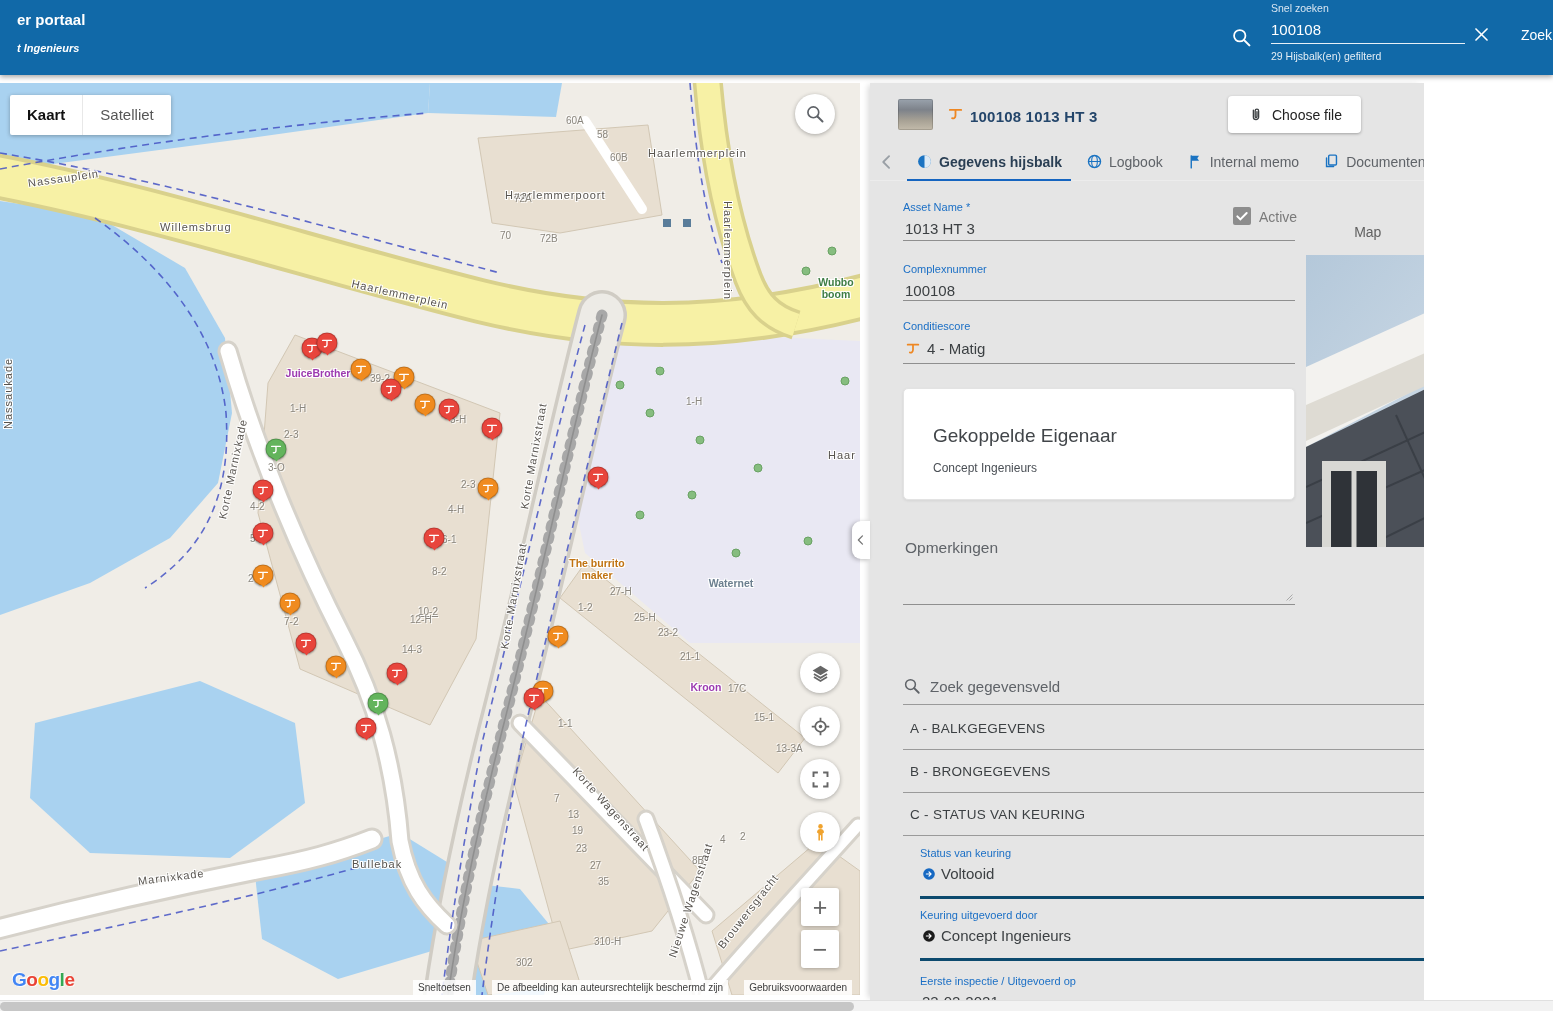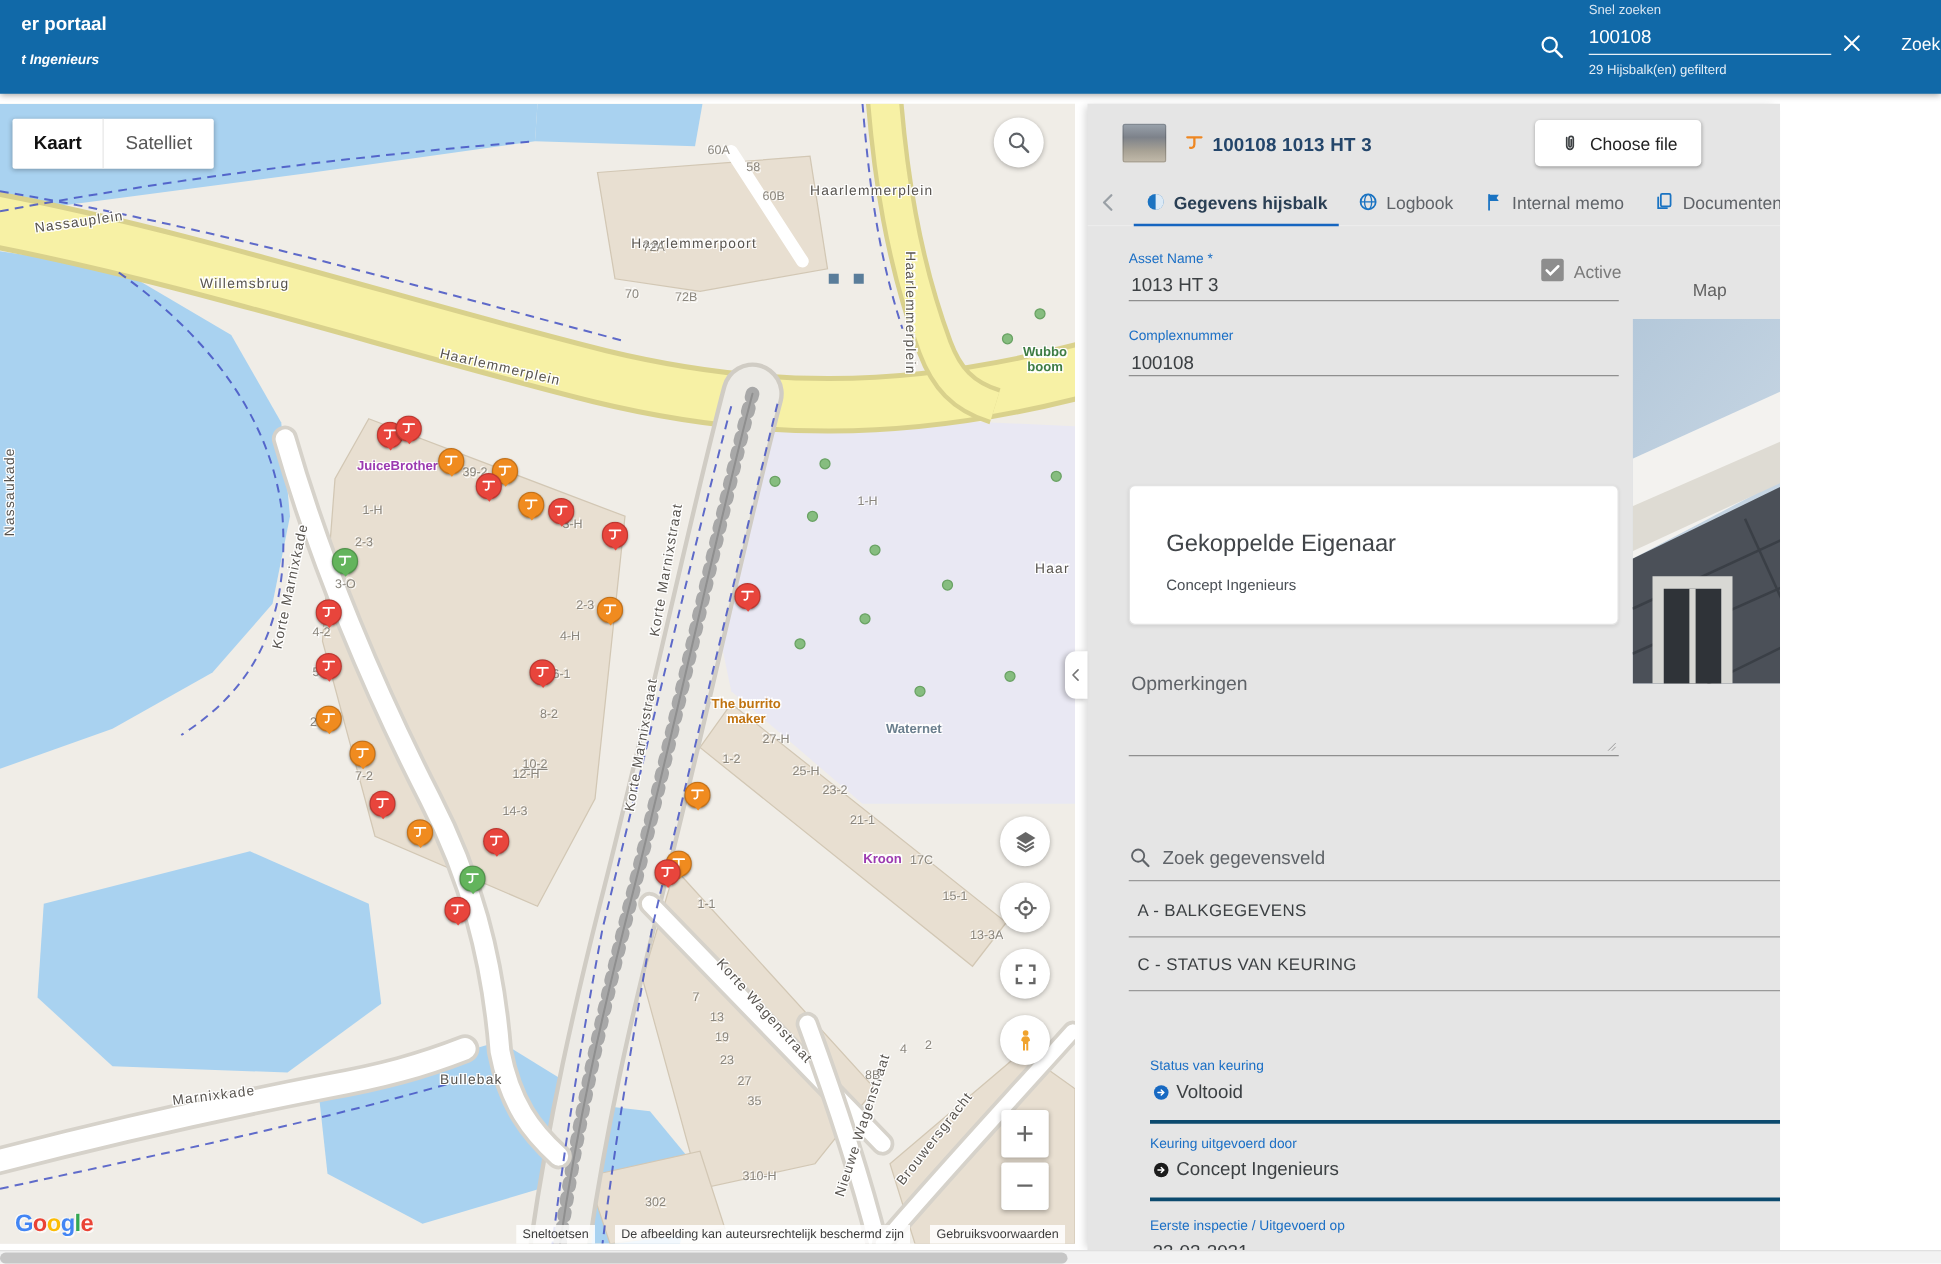--- a/index.html
+++ b/index.html
@@ -513,20 +513,31 @@
       <line x1="48" y1="216" x2="48" y2="292" stroke="#d8d8d4" stroke-width="5"></line>
       <path d="M228,118 C240,160 236,212 212,256" stroke="#e9e9e6" stroke-width="10" fill="none"></path>
     </svg>
   </div>
 
   <div class="field" id="f-complex">
     <div class="flabel">Complexnummer</div>
     <div class="fvalue">100108</div>
   </div>
 
+  <div class="field" id="f-conditie">
+    <div class="flabel">Conditiescore</div>
+    <div class="vrow">
+      <span class="bic" data-icon="beam">
+          <svg viewBox="0 0 24 24">
+            <path d="M4 5.5h16M12 5.5v7.8c0 3.4-2.6 4.6-4.8 3.9" fill="none" stroke="#ee8722" stroke-width="2.6" stroke-linecap="round"></path>
+          </svg>
+        </span>
+      <span class="fvalue" style="position:static">4 - Matig</span>
+    </div>
+  </div>
 
   <div class="owner-card">
     <div class="owner-title">Gekoppelde Eigenaar</div>
     <div class="owner-sub">Concept Ingenieurs</div>
   </div>
 
   <div class="opm">
     <div class="opm-label">Opmerkingen</div>
     <span class="rsz" data-icon="resize">
         <svg viewBox="0 0 24 24">
@@ -540,20 +551,21 @@
         <svg viewBox="0 0 24 24">
           <circle cx="10" cy="10" r="6.5" fill="none" stroke="#5f6368" stroke-width="2"></circle>
           <line x1="15" y1="15" x2="21" y2="21" stroke="#5f6368" stroke-width="2.4" stroke-linecap="round"></line>
         </svg>
       </span>
     <span>Zoek gegevensveld</span>
   </div>
 
   <div id="sections">
       <div class="section-row">A - BALKGEGEVENS</div>
+      <div class="section-row">B - BRONGEGEVENS</div>
       <div class="section-row">C - STATUS VAN KEURING</div>
     </div>
 
   <div class="sfield" id="sf-status">
     <div class="flabel">Status van keuring</div>
     <div class="vrow">
       <span class="sic" data-icon="arrow">
           <svg viewBox="0 0 24 24">
             <circle cx="12" cy="12" r="10" fill="#1769c2"></circle>
             <path d="M7.5 12h7M12 8.5L15.5 12 12 15.5" fill="none" stroke="#fff" stroke-width="2" stroke-linecap="round"></path>

